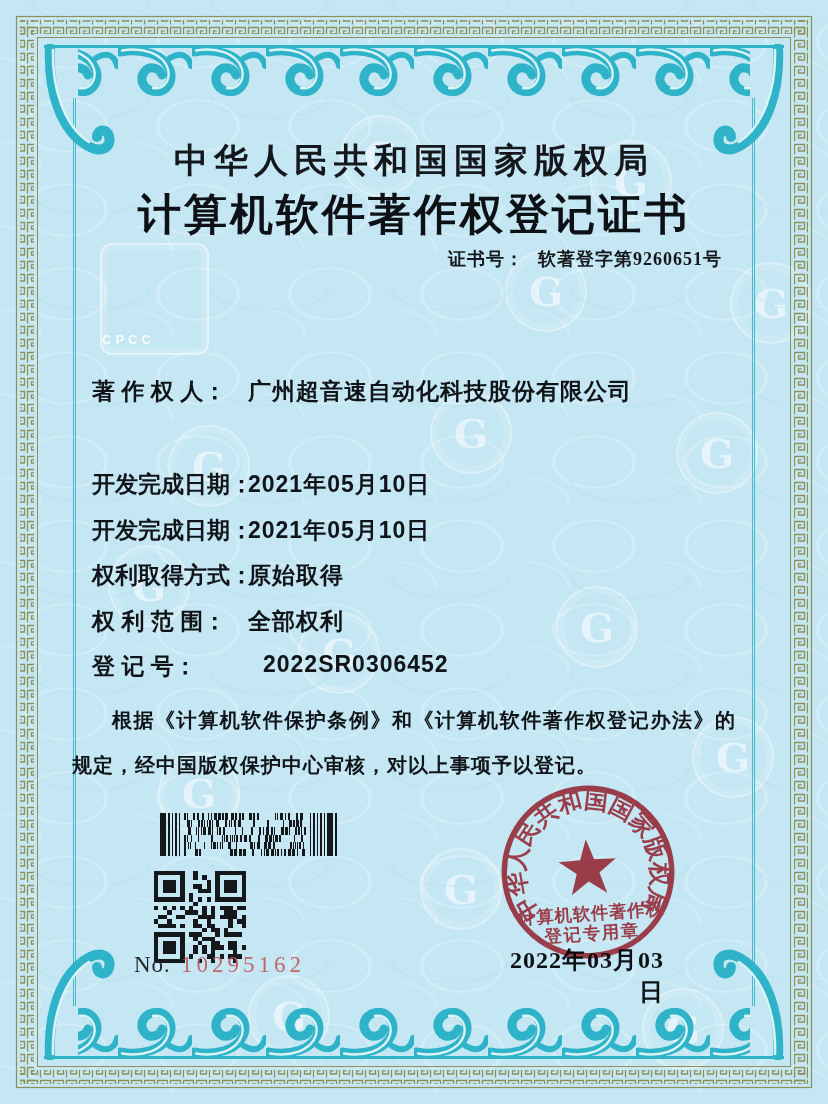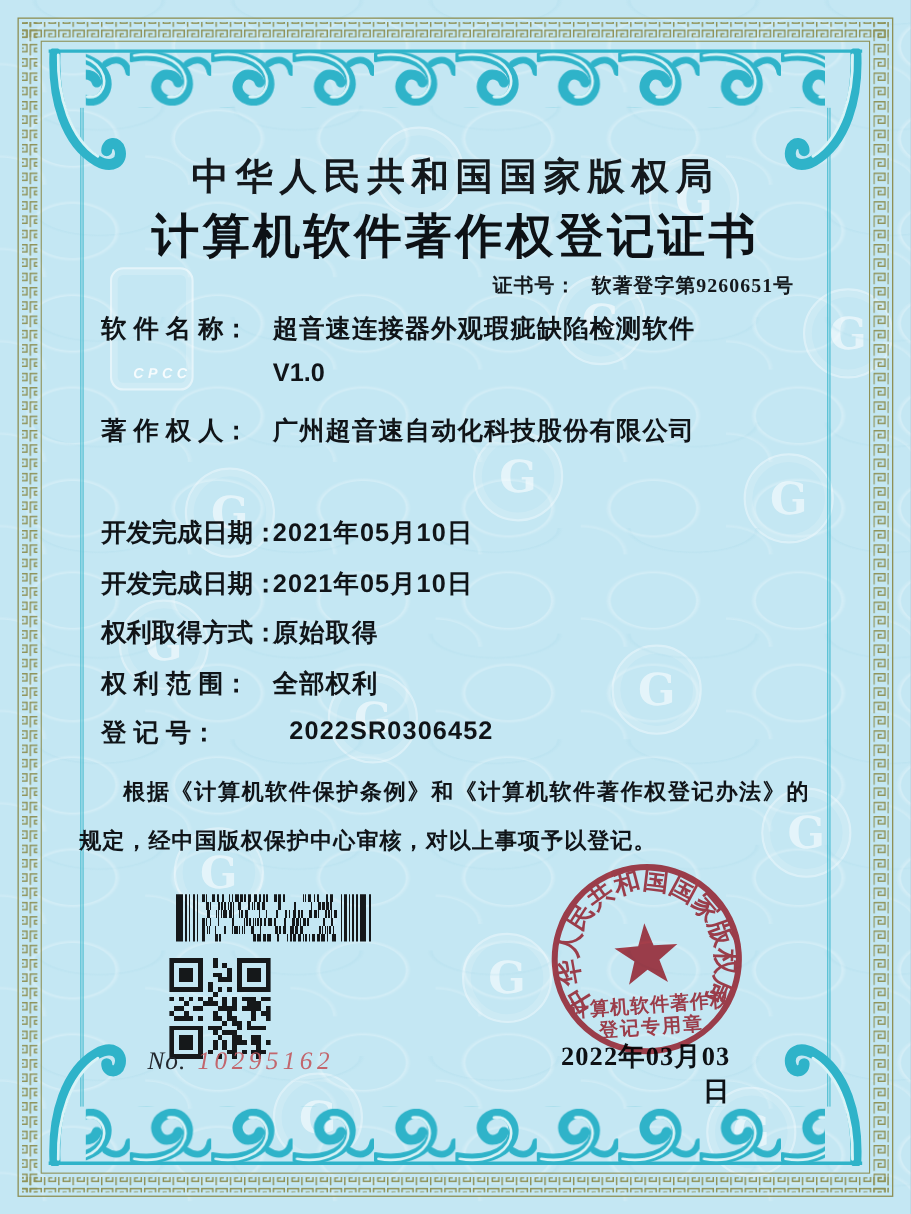--- a/index.html
+++ b/index.html
@@ -37,25 +37,25 @@
   .emblem{
     position:absolute;width:78px;height:78px;border-radius:50%;
     border:2px solid rgba(255,255,255,.40);
     box-shadow:inset 0 0 0 6px rgba(255,255,255,.14);
     color:rgba(255,255,255,.55);
     display:flex;align-items:center;justify-content:center;
     font-family:"DejaVu Serif",serif;font-size:40px;font-weight:bold;
   }
   
   .cpcc{
-    position:absolute;left:100px;top:243px;width:76px;height:112px;
+    position:absolute;left:100px;top:243px;width:109px;height:112px;
     border:2px solid rgba(255,255,255,.55);border-radius:12px;
     box-shadow:inset 0 0 0 5px rgba(255,255,255,.18);
-    display:flex;align-items:flex-end;justify-content:flex-end;
-    padding-bottom:6px;box-sizing:border-box;font-style:italic;
+    display:flex;align-items:flex-end;justify-content:flex-start;
+    padding-bottom:6px;box-sizing:border-box;
   }
   .cpcc span{
     color:rgba(255,255,255,.85);font-size:13px;letter-spacing:4px;
     font-family:"Liberation Sans",sans-serif;font-weight:bold;
   }
   
   .rule-left,.rule-right{
     position:absolute;top:98px;bottom:98px;width:0;z-index:2;
     border-left:3px double var(--teal);opacity:.85;
   }
@@ -86,21 +86,21 @@
   .field .value .v2{display:block;margin-top:11px;letter-spacing:0;}
   .statement{
     position:absolute;left:72px;top:698px;width:664px;z-index:5;
     font-size:20px;line-height:45px;letter-spacing:1px;
     color:#101418;text-indent:2em;text-align:justify;font-weight:600;
   }
   .barcode{position:absolute;left:160px;top:813px;z-index:5;}
   .qrcode{position:absolute;left:154px;top:871px;z-index:5;}
   .serial{
     position:absolute;left:134px;top:952px;z-index:5;
-    font-size:23px;color:#23282e;letter-spacing:1px;font-style:italic;
+    font-size:23px;color:#23282e;letter-spacing:1px;
   }
   .serial .num{color:var(--serial-red);letter-spacing:4px;margin-left:10px;opacity:.9;}
   .seal{
     position:absolute;left:497px;top:781px;width:182px;height:182px;z-index:6;
     mix-blend-mode:multiply;opacity:.92;
     transform:rotate(-4deg);
   }
   .issue-date{
     position:absolute;left:494px;top:944px;width:170px;z-index:5;
     text-align:right;font-size:24px;font-weight:bold;color:#0d1115;
@@ -179,27 +179,20 @@
   <div class="cpcc z2">
     <span>CPCC</span>
   </div>
 
   <div class="authority">中华人民共和国国家版权局</div>
   <div class="cert-title">计算机软件著作权登记证书</div>
   <div class="cert-no">
     <span>证书号：</span><span class="val">软著登字第9260651号</span>
   </div>
 
-  <div class="field" style="top:283px">
-    <span class="label">软  件  名  称：</span>
-    <span class="value" style="left:156px">
-      <span>超音速连接器外观瑕疵缺陷检测软件</span>
-      <span class="v2">V1.0</span>
-    </span>
-  </div>
   <div class="field" style="top:376px">
     <span class="label">著  作  权  人：</span>
     <span class="value" style="left:156px">广州超音速自动化科技股份有限公司</span>
   </div>
   <div class="field" style="top:469px">
     <span class="label">开发完成日期：</span>
     <span class="value" style="left:156px">2021年05月10日</span>
   </div>
   <div class="field" style="top:515px">
     <span class="label">开发完成日期：</span>

